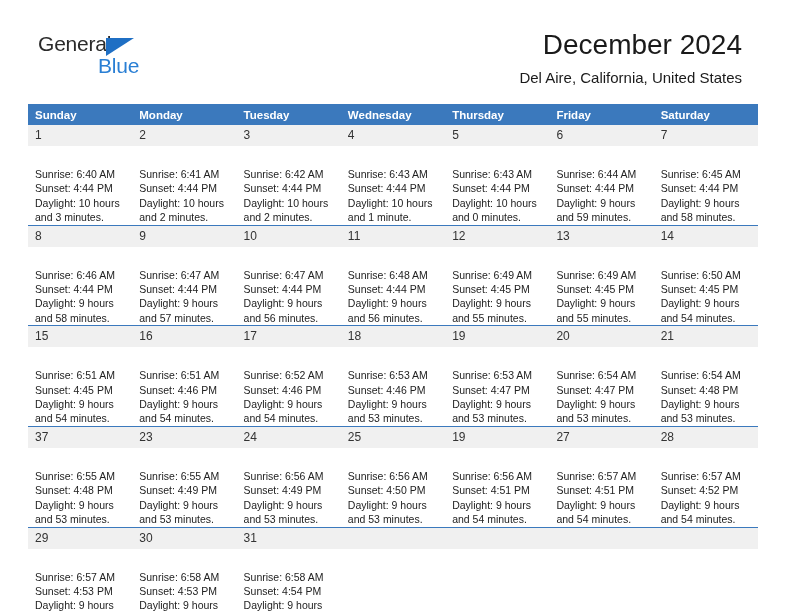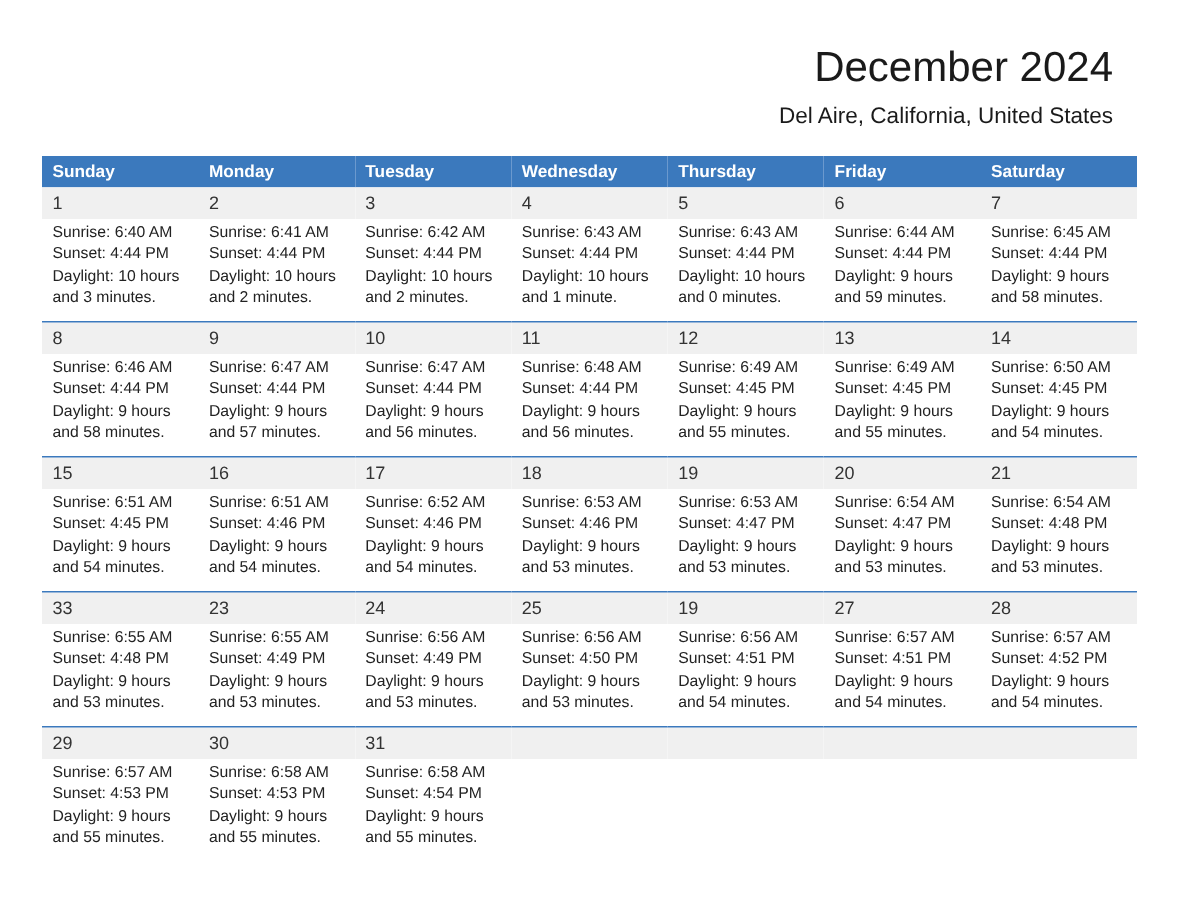--- a/index.html
+++ b/index.html
@@ -121,21 +121,21 @@
   }
   .daynum {
     background: #f0f0f0;
     font-size: 12px;
     color: #333333;
     padding: 4px 0 4px 7px;
     line-height: 13px;
     height: 13px;
   }
   .day-info {
-    padding: 2px 6px 0 7px;
+    padding: 21px 6px 0 7px;
     font-size: 10.5px;
     line-height: 14.4px;
     color: #222222;
   }
   .day-info div {
     white-space: nowrap;
   }
   .empty-cell {
     background: #ffffff;
   }
@@ -143,20 +143,25 @@
     background: #f0f0f0;
   }
 </style>
 </head>
 <body>
 
 <div class="page">
 
   <div class="top-bar">
 
+    <div class="logo">
+      <span class="logo-general">General</span>
+      <span class="logo-tri"></span>
+      <span class="logo-blue">Blue</span>
+    </div>
 
     <div class="title-block">
       <div class="cal-title">December 2024</div>
       <div class="cal-subtitle">Del Aire, California, United States</div>
     </div>
 
   </div>
 
   <table class="calendar">
     <thead>
@@ -408,21 +413,21 @@
               <div>Daylight: 9 hours</div>
               <div>and 53 minutes.</div>
             </div>
           </div>
         </td>
       </tr>
 
       <tr class="week">
         <td>
           <div class="day-cell-inner">
-            <div class="daynum">33</div>
+            <div class="daynum">37</div>
             <div class="day-info">
               <div>Sunrise: 6:55 AM</div>
               <div>Sunset: 4:48 PM</div>
               <div>Daylight: 9 hours</div>
               <div>and 53 minutes.</div>
             </div>
           </div>
         </td>
         <td>
           <div class="day-cell-inner">

